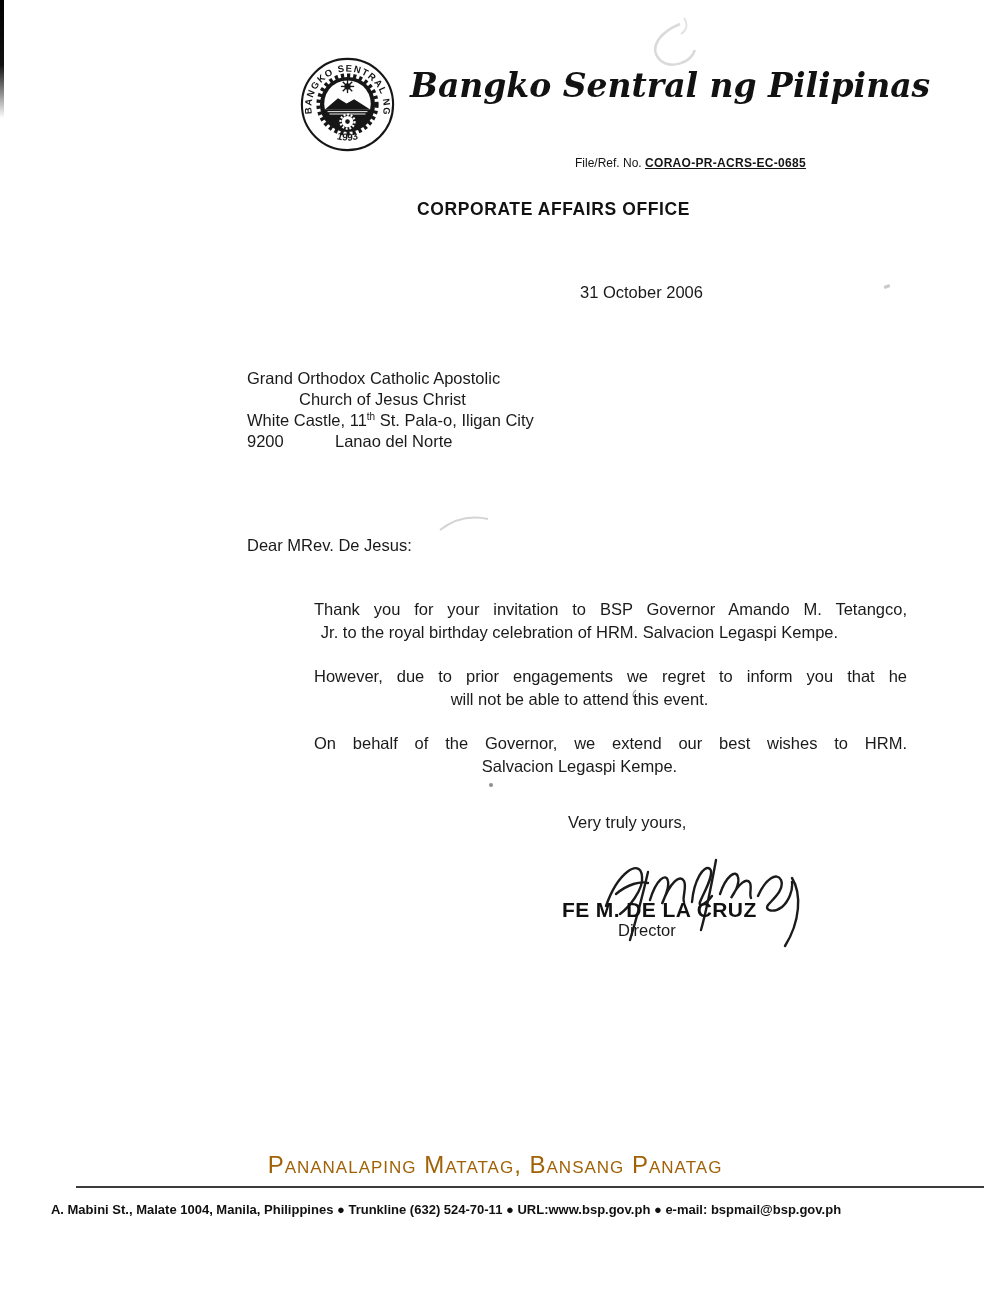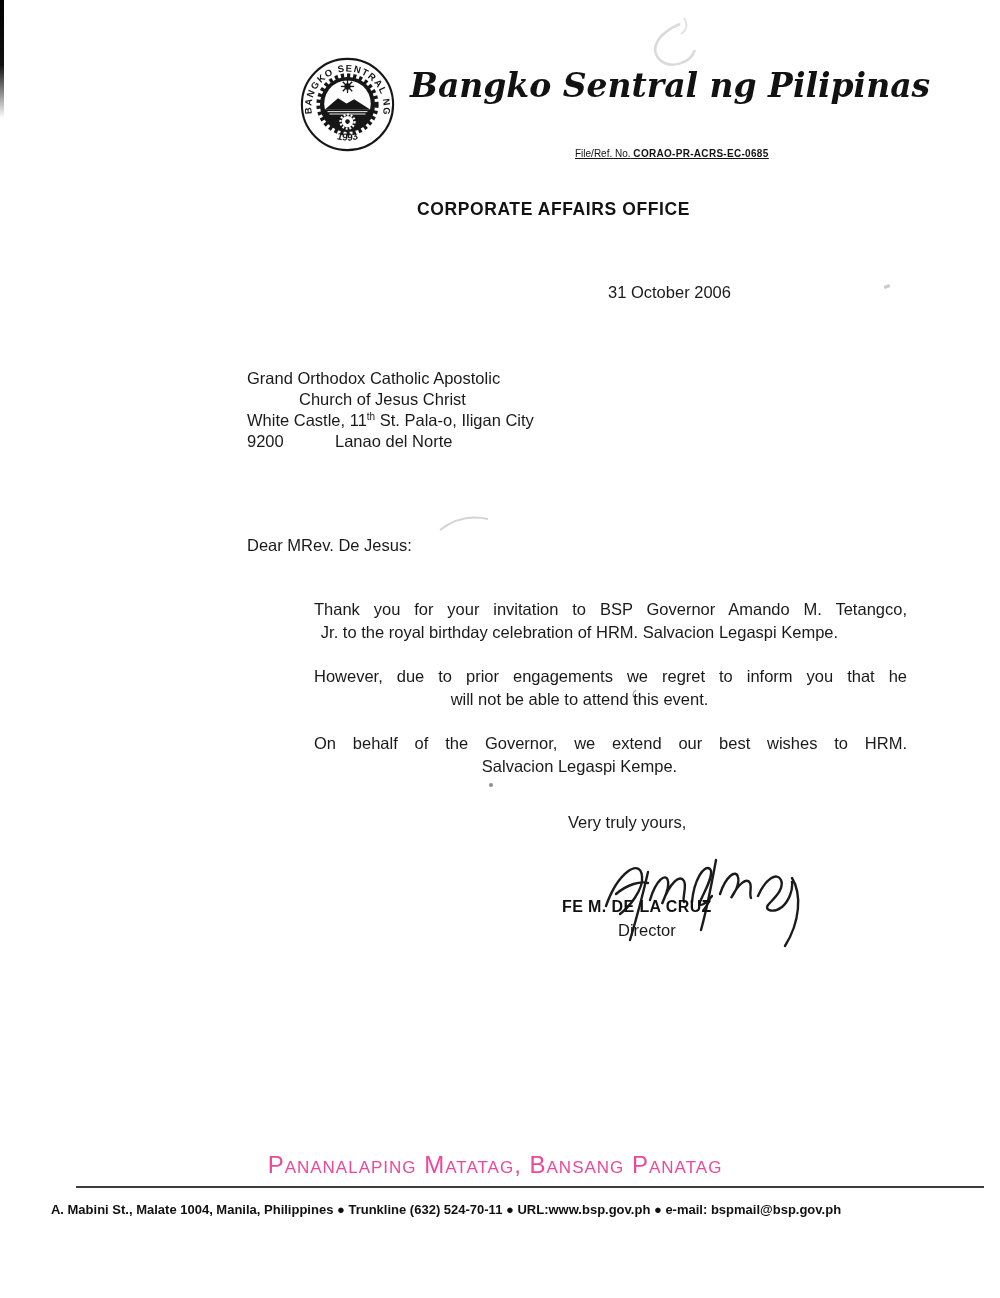--- a/index.html
+++ b/index.html
@@ -15,57 +15,57 @@
 
   
   .seal{left:300px;top:57px;width:95px;height:95px;}
   .org-script{
     left:410px;top:66px;width:400px;
     font-family:"DejaVu Serif", serif;
     font-style:italic;font-weight:600;
     font-size:33px;color:#121212;
     letter-spacing:0px;white-space:nowrap;
   }
-  .fileref{left:575px;top:148px;font-size:10px;white-space:nowrap;color:#141414;text-decoration:underline;}
+  .fileref{left:575px;top:156px;font-size:12px;white-space:nowrap;color:#141414;}
   .fileref .label{font-weight:400;}
   .fileref .value{font-weight:700;text-decoration:underline;letter-spacing:.3px;}
   .office-title{
     left:417px;top:199px;
     font-weight:700;font-size:17.5px;letter-spacing:.6px;
     white-space:nowrap;color:#121212;
   }
-  .date-line{left:580px;top:283px;font-size:16.5px;margin-left:28px;}
+  .date-line{left:580px;top:283px;font-size:16.5px;}
 
   
   .recipient{left:247px;top:368px;font-size:16.5px;line-height:21px;}
   .recipient .name{font-weight:700;}
   .recipient .org2{padding-left:52px;}
   sup{font-size:10px;vertical-align:super;line-height:0;}
   .postal{display:inline-block;width:88px;}
 
   
   .salutation{left:247px;top:536px;font-size:16.5px;}
   .letter-body{left:252px;top:598px;width:655px;font-size:16.5px;line-height:23px;}
   .para{margin:0 0 21px 0;}
   .jline{text-align:justify;text-align-last:justify;}
   .indent{text-indent:62px;}
   .lline{text-align:center;}
 
   
   .valediction{left:568px;top:813px;font-size:16.5px;}
   .sig-svg{left:588px;top:834px;width:235px;height:120px;}
-  .signer-name{left:562px;top:898px;font-size:16px;font-weight:700;letter-spacing:.4px;white-space:nowrap;color:#111;}
+  .signer-name{left:562px;top:898px;font-size:21px;font-weight:700;letter-spacing:.4px;white-space:nowrap;color:#111;}
   .signer-title{left:618px;top:921px;font-size:16.5px;}
 
   
   .slogan{
     left:0;top:1151px;width:880px;text-align:center;
     padding-left:110px;box-sizing:border-box;
     font-variant:small-caps;font-size:24px;letter-spacing:1px;
-    color:#ec4899;white-space:nowrap;
+    color:#a16207;white-space:nowrap;
   }
   .footer-rule{left:76px;top:1186px;width:908px;height:2px;background:#3c3c3c;}
   .footer-address{
     left:0;top:1202px;width:856px;text-align:center;
     padding-left:36px;box-sizing:border-box;
     font-size:13px;font-weight:700;color:#101010;white-space:nowrap;
   }
 
   
   .edge-line{left:0;top:0;width:4px;height:118px;

